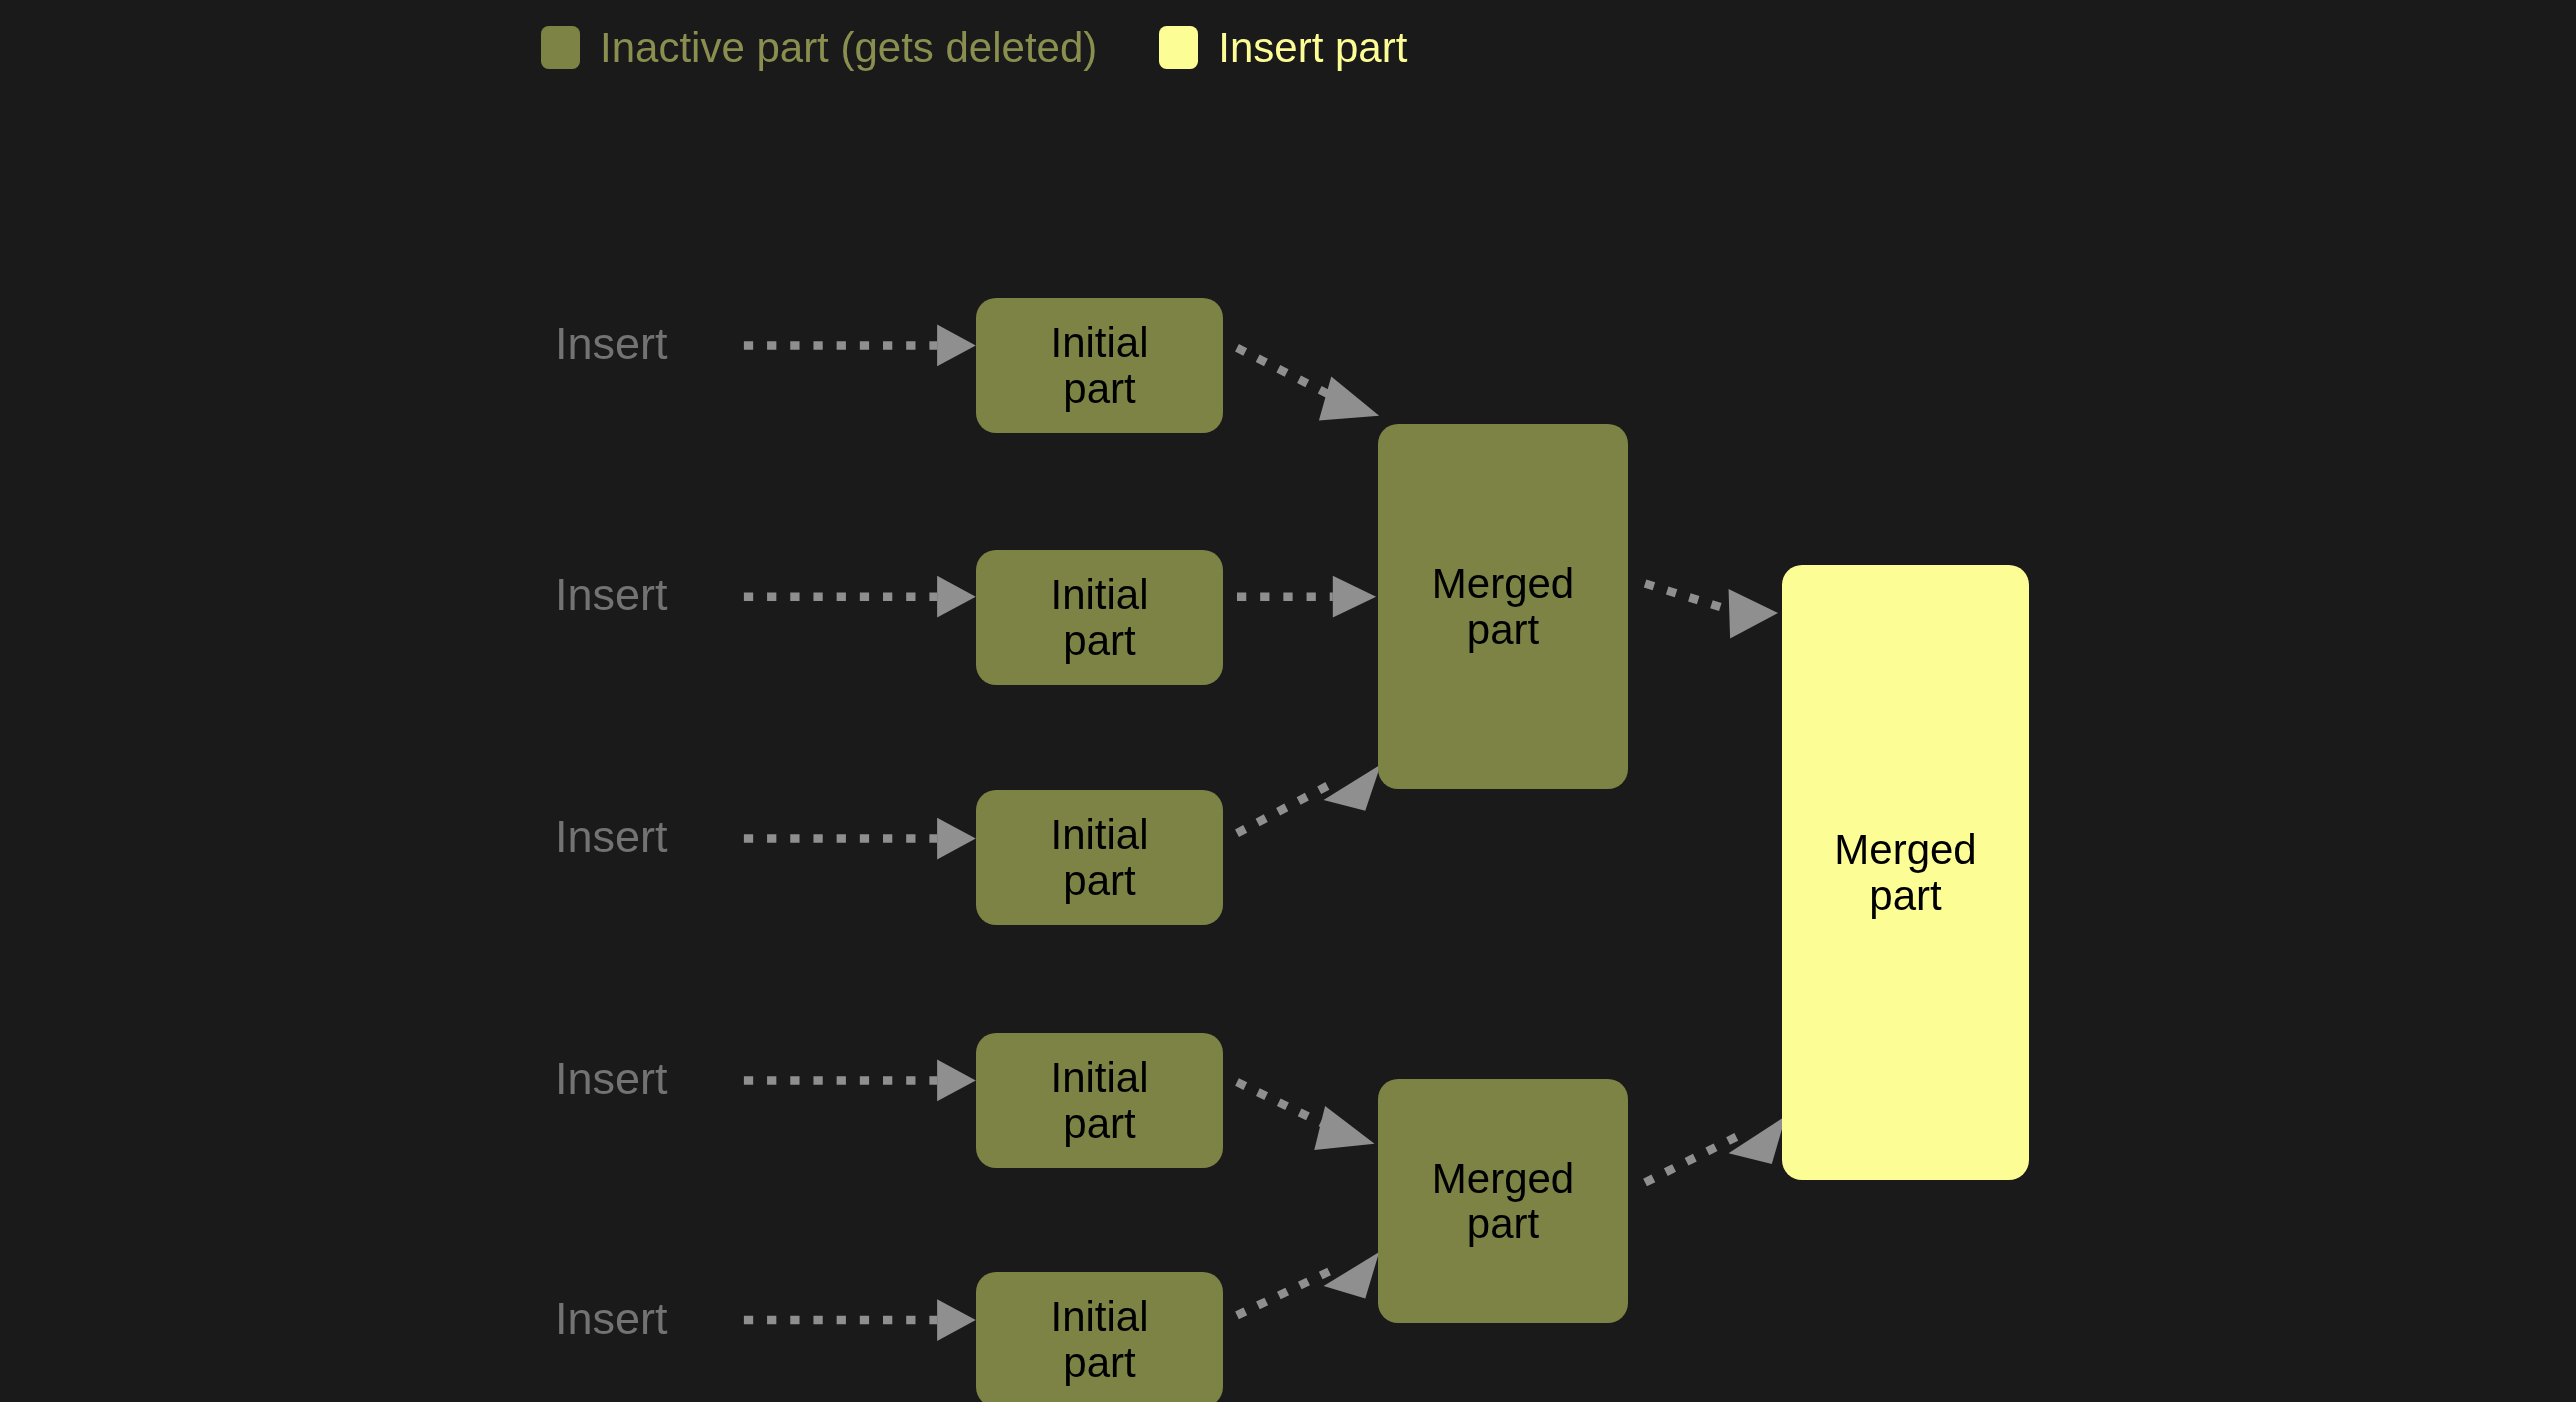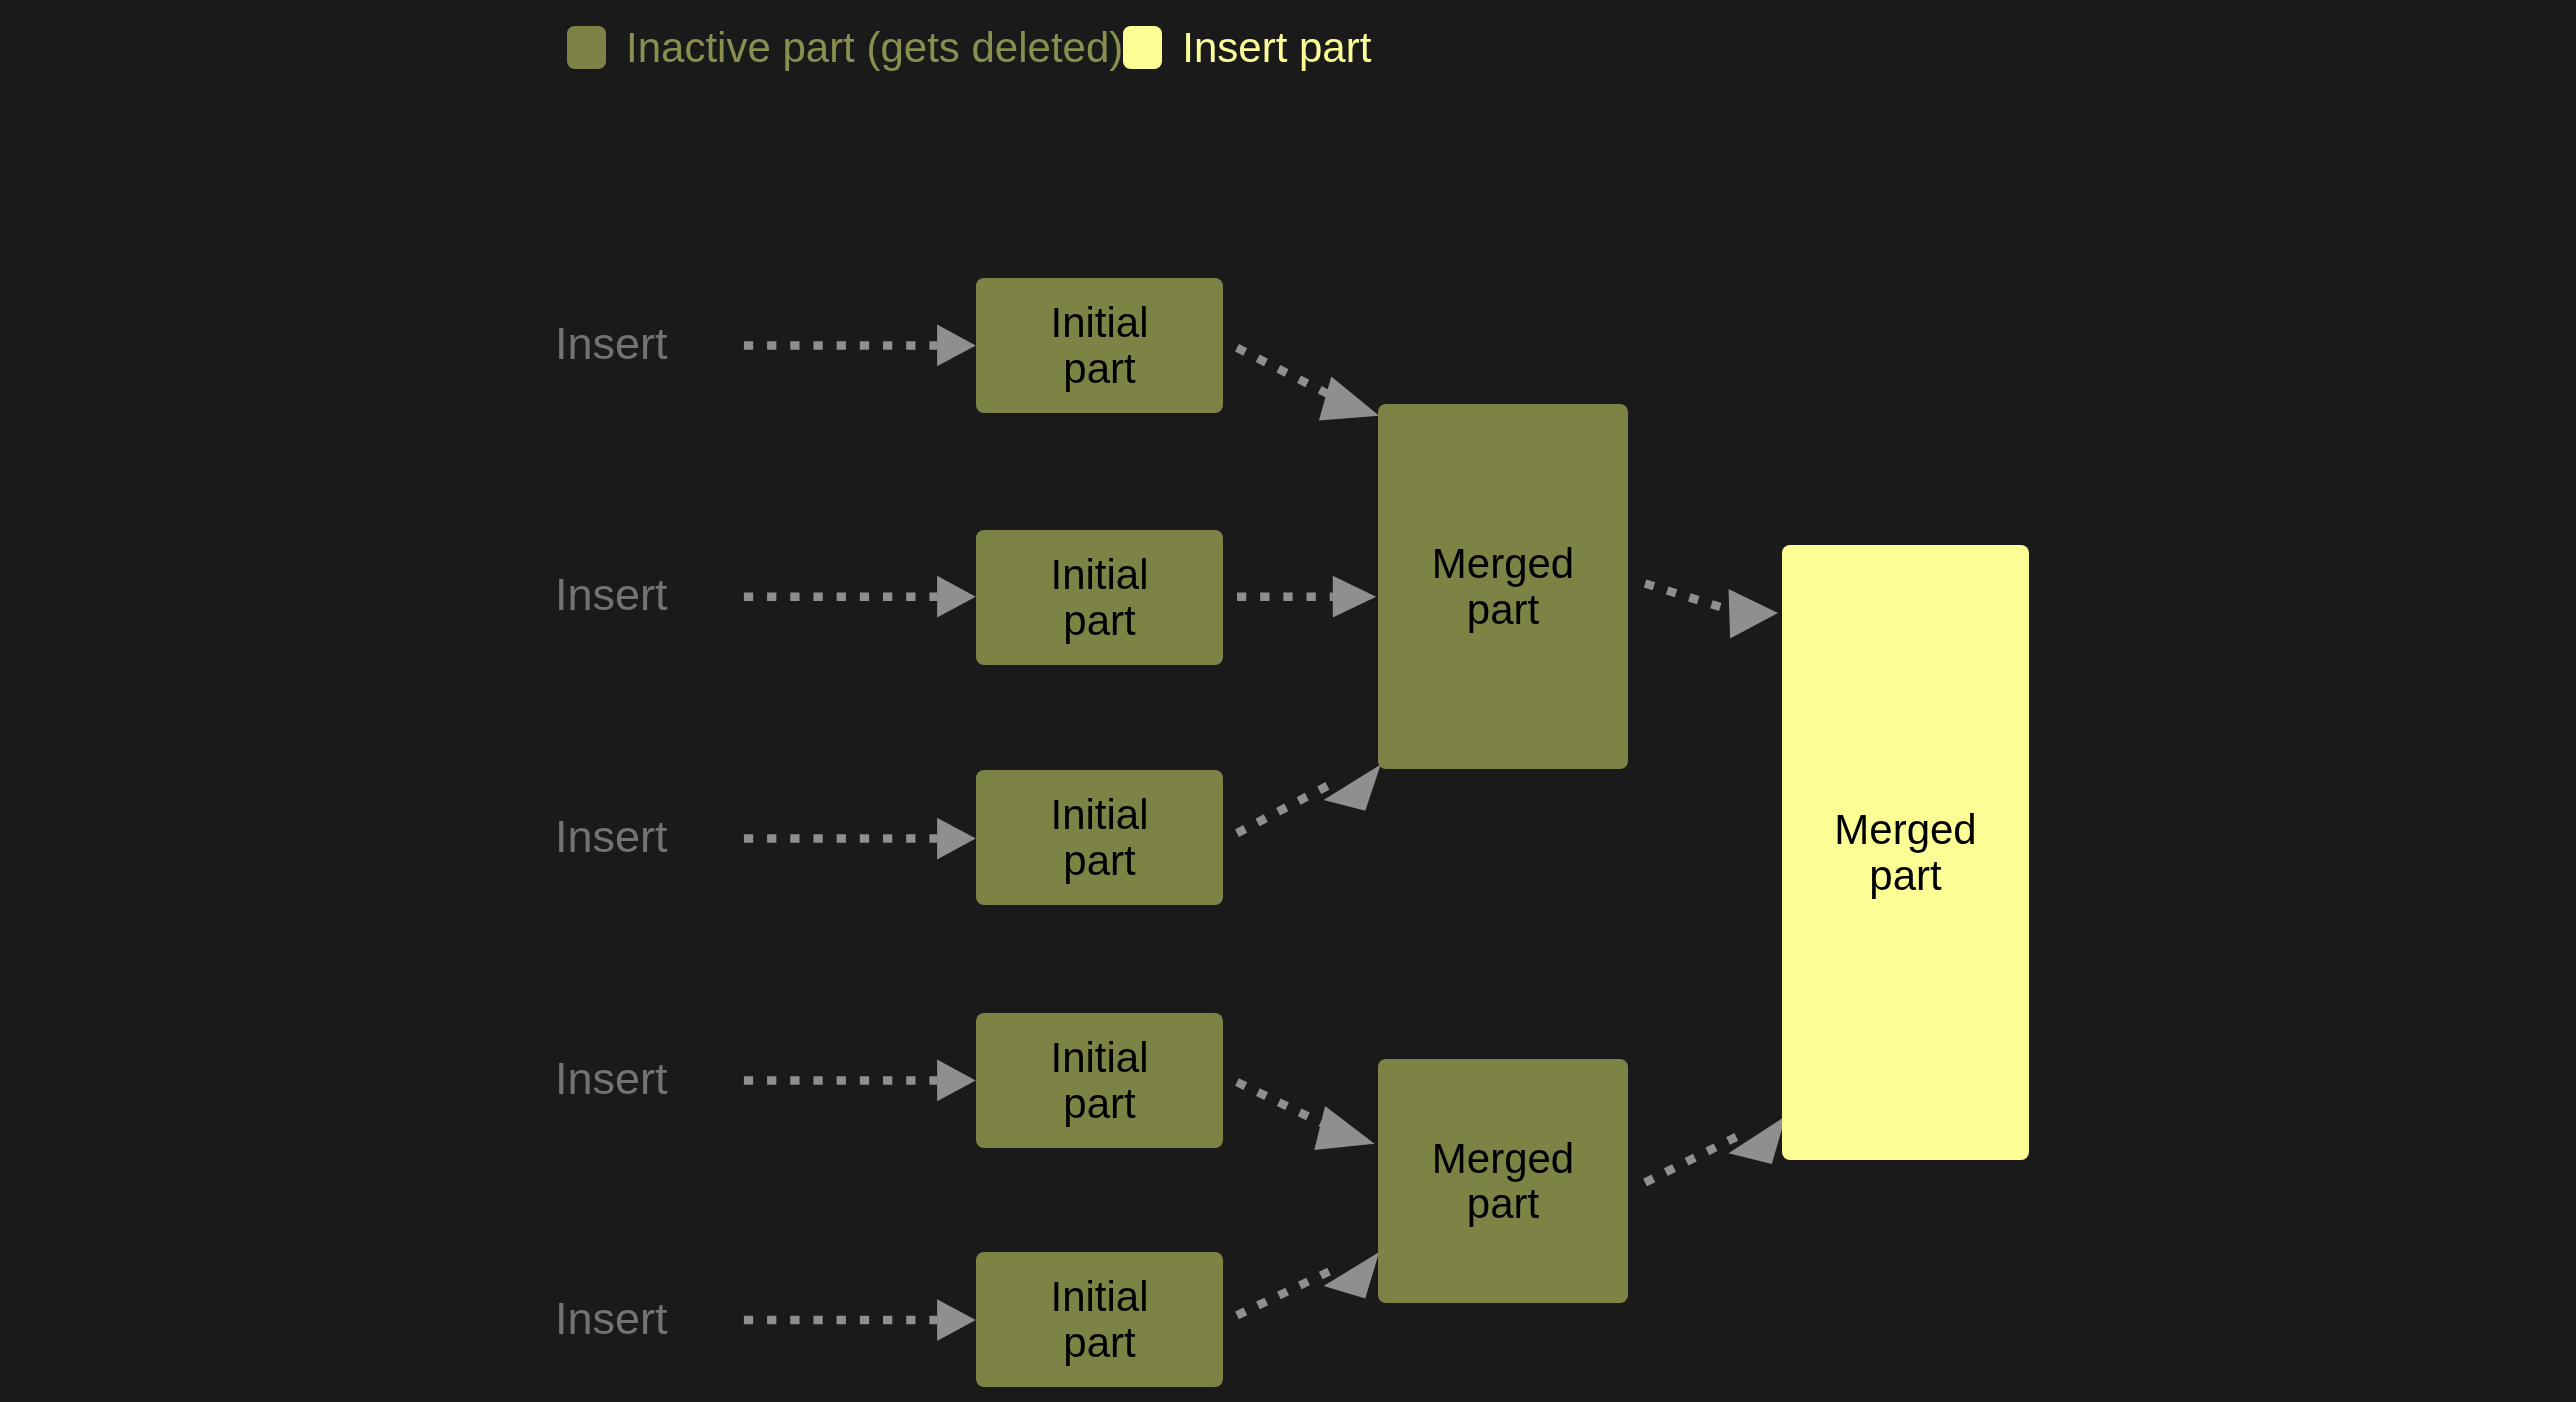--- a/index.html
+++ b/index.html
@@ -17,23 +17,24 @@
     position: relative;
     width: 2576px;
     height: 1402px;
     background: #1a1a1a;
   }
 
   
   .legend {
     position: absolute;
     top: 26px;
-    left: 567px;
+    left: 541px;
     display: flex;
     align-items: flex-end;
+    gap: 62px;
   }
   .legend-entry {
     display: flex;
     align-items: center;
     gap: 20px;
   }
   .legend-swatch {
     width: 39px;
     height: 43px;
     border-radius: 7.7px;
@@ -50,24 +51,25 @@
   
   .node {
     position: absolute;
     display: flex;
     align-items: center;
     justify-content: center;
     text-align: center;
     color: #000000;
     font-size: 42px;
     line-height: 1.08;
-    border-radius: 8px;
+    border-radius: 20px;
     box-sizing: border-box;
     padding: 3.1px 7.7px;
     white-space: pre-line;
+    margin-top: 20px;
   }
   .node.inactive { background: #7d8245; }
   .node.active   { background: #fdfd96; }
 
   
   .insert-label {
     position: absolute;
     color: #737373;
     font-size: 45px;
     line-height: 1;

